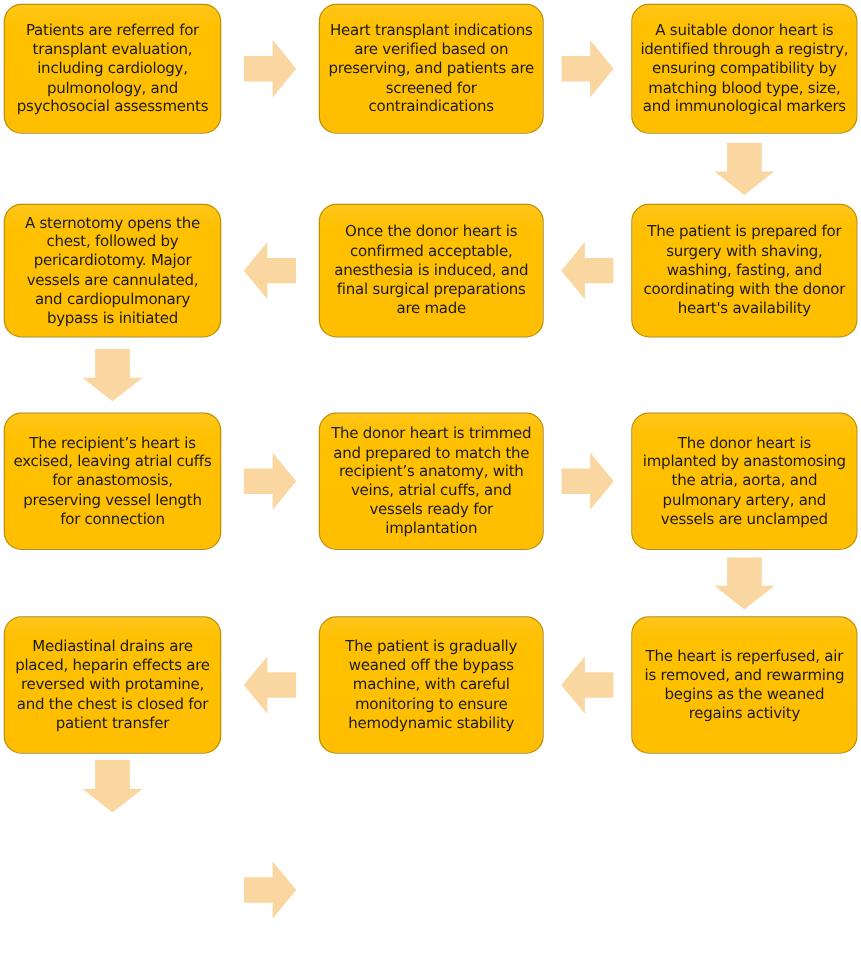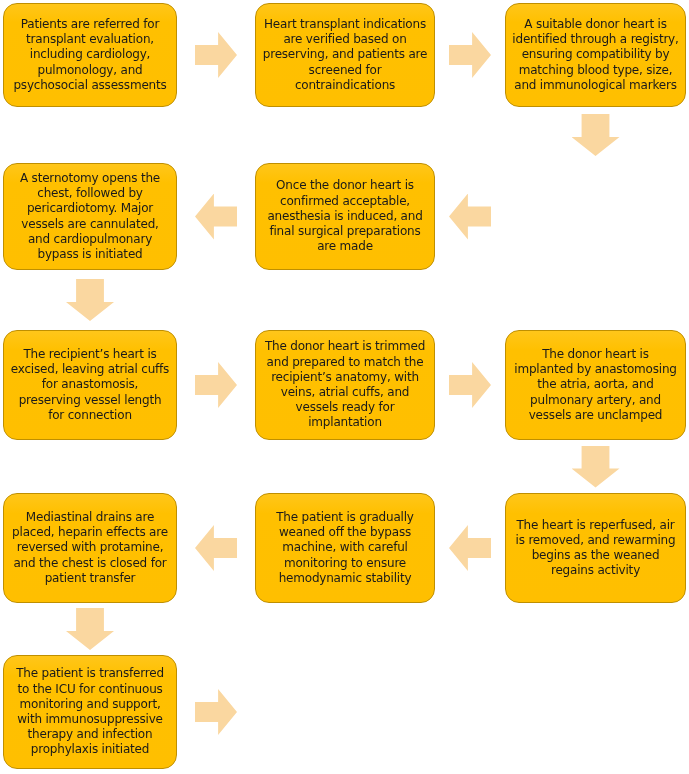--- a/index.html
+++ b/index.html
@@ -55,20 +55,23 @@
   <div class="box" style="grid-area:1/3">
     <span class="box-text">Heart transplant indications are verified based on preserving, and patients are screened for contraindications</span>
   </div>
   <div class="arrow right" style="grid-area:1/4"></div>
   <div class="box" style="grid-area:1/5">
     <span class="box-text">A suitable donor heart is identified through a registry, ensuring compatibility by matching blood type, size, and immunological markers</span>
   </div>
 
   <div class="arrow down" style="grid-area:2/5"></div>
 
+  <div class="box" style="grid-area:3/5">
+    <span class="box-text">The patient is prepared for surgery with shaving, washing, fasting, and coordinating with the donor heart's availability</span>
+  </div>
   <div class="arrow left" style="grid-area:3/4"></div>
   <div class="box" style="grid-area:3/3">
     <span class="box-text">Once the donor heart is confirmed acceptable, anesthesia is induced, and final surgical preparations are made</span>
   </div>
   <div class="arrow left" style="grid-area:3/2"></div>
   <div class="box" style="grid-area:3/1">
     <span class="box-text">A sternotomy opens the chest, followed by pericardiotomy. Major vessels are cannulated, and cardiopulmonary bypass is initiated</span>
   </div>
 
   <div class="arrow down" style="grid-area:4/1"></div>
@@ -94,18 +97,15 @@
   <div class="box" style="grid-area:7/3">
     <span class="box-text">The patient is gradually weaned off the bypass machine, with careful monitoring to ensure hemodynamic stability</span>
   </div>
   <div class="arrow left" style="grid-area:7/2"></div>
   <div class="box" style="grid-area:7/1">
     <span class="box-text">Mediastinal drains are placed, heparin effects are reversed with protamine, and the chest is closed for patient transfer</span>
   </div>
 
   <div class="arrow down" style="grid-area:8/1"></div>
 
-  <div class="box" style="grid-area:9/1">
-    <span class="box-text">The patient is transferred to the ICU for continuous monitoring and support, with immunosuppressive therapy and infection prophylaxis initiated</span>
-  </div>
   <div class="arrow right" style="grid-area:9/2"></div>
 
 </div>
 
 </body></html>

